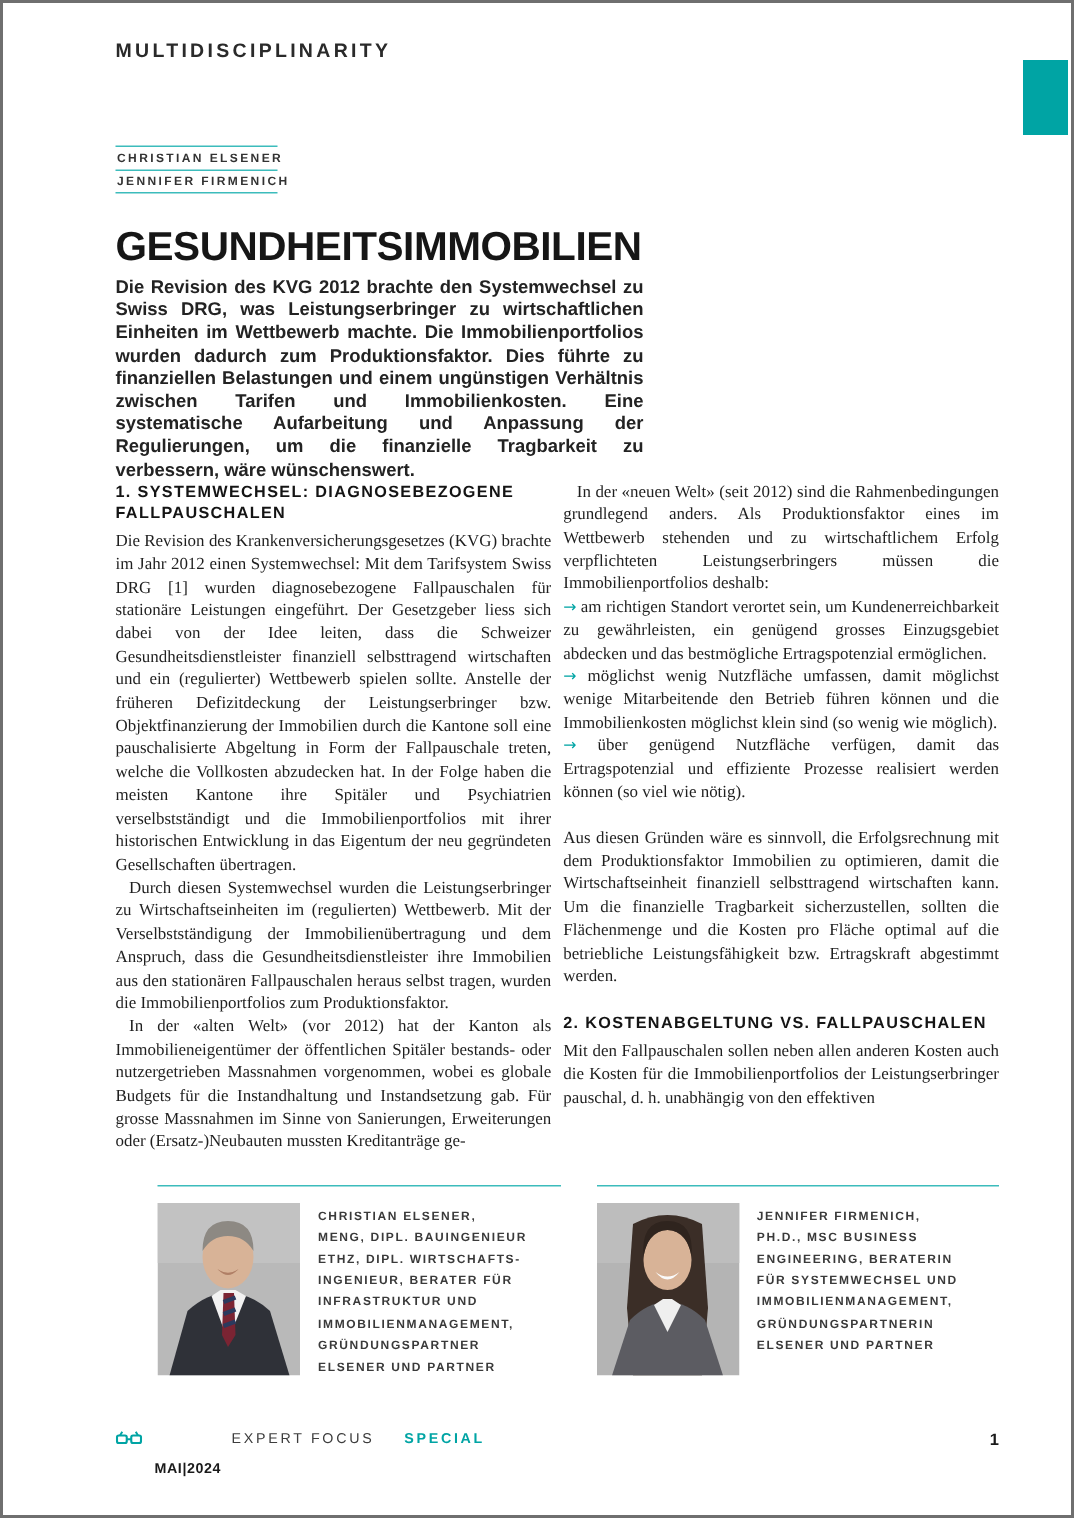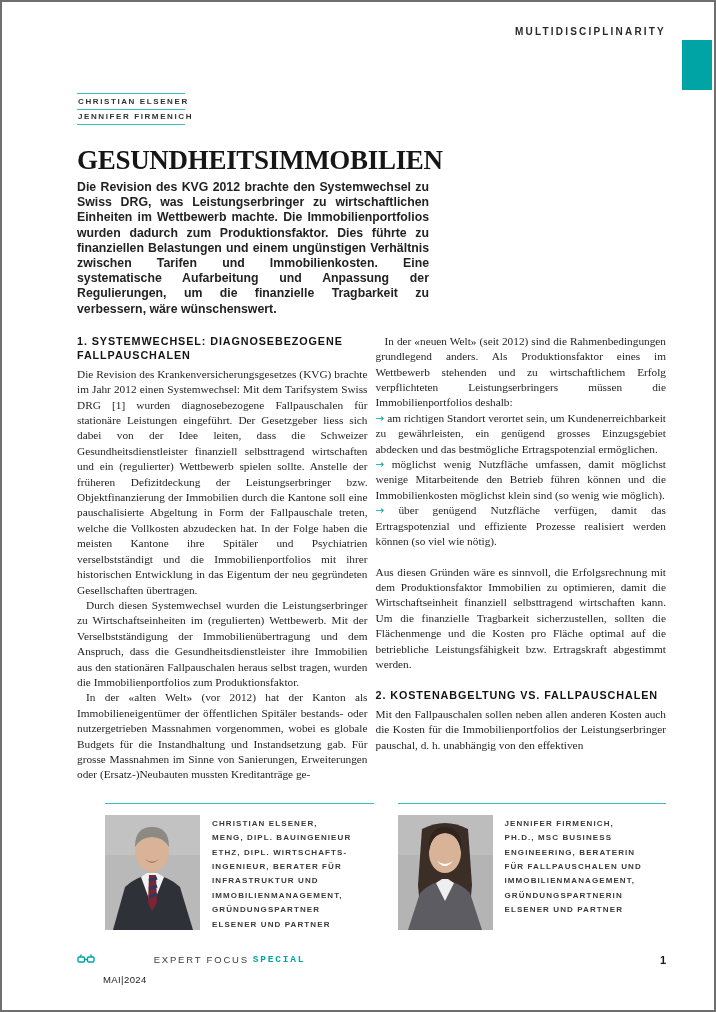--- a/index.html
+++ b/index.html
@@ -10,22 +10,22 @@
     border:2px solid #6f6f6f;
     background:#ffffff;
     overflow:hidden;
     font-family:"Liberation Sans",sans-serif;
     color:#1c1c1c;
   }
   .inner{position:relative;padding:0 48px 0 75px;}
   
   .category{
     margin-top:24px;
-    text-align:right;
-    font-size:10px;font-weight:bold;letter-spacing:2.2px;color:#2a2a2a;
+    text-align:left;
+    font-size:13px;font-weight:bold;letter-spacing:2.2px;color:#2a2a2a;
   }
   .corner-tab{
     position:absolute;top:38px;right:2px;width:30px;height:50px;
     background:#00a4a4;
   }
   
   .authors{margin-top:56px;width:108px;}
   .author-row{
     border-top:1.5px solid #3cbcbc;
     padding:2.5px 0 3px 1px;
@@ -41,21 +41,20 @@
   .subtitle{
     font-size:22.5px;font-weight:bold;letter-spacing:-0.2px;line-height:26px;color:#7c7c7c;
   }
   .lead{
     margin-top:6px;width:352px;
     font-size:12.3px;font-weight:bold;line-height:15.2px;color:#232323;
     text-align:justify;
   }
   
   .columns{
-    margin-top:17px;
     display:flex;gap:8px;
     height:456px;overflow:hidden;
     font-family:"Liberation Serif",serif;
     font-size:11.3px;line-height:15.4px;color:#1f1f1f;
   }
   .col{flex:1;text-align:justify;}
   .sec-heading{
     font-family:"Liberation Sans",sans-serif;
     font-size:10.8px;font-weight:bold;letter-spacing:0.9px;line-height:14.5px;
     color:#141414;margin:0 0 4px 0;text-align:left;
@@ -76,40 +75,40 @@
   .bio-line{
     font-size:8px;font-weight:bold;letter-spacing:1.1px;line-height:14.4px;color:#3a3a3a;
     white-space:nowrap;
   }
   
   .footer{
     position:absolute;left:75px;right:48px;top:932px;
     display:flex;align-items:center;
   }
   .footer-logo{margin-right:8px;display:block;}
-  .footer-issue{font-size:9.5px;font-weight:normal;letter-spacing:0.4px;color:#1a1a1a;margin-top:40px;}
+  .footer-issue{font-size:9.5px;font-weight:bold;letter-spacing:0.4px;color:#1a1a1a;margin-top:40px;}
   .footer-mag{font-size:9.5px;letter-spacing:1.8px;color:#3d3d3d;margin-left:7px;}
-  .footer-special{font-size:9.5px;font-weight:bold;letter-spacing:1.8px;color:#00a4a4;margin-left:4px;font-family:Liberation Mono, monospace;}
+  .footer-special{font-size:9.5px;font-weight:bold;letter-spacing:1.8px;color:#00a4a4;margin-left:20px;}
   .footer-page{margin-left:auto;font-size:11px;font-weight:bold;color:#1a1a1a;}
 </style>
 </head>
 <body>
 
 <div class="page">
   <div class="corner-tab"></div>
   <div class="inner">
 
     <div class="category">MULTIDISCIPLINARITY</div>
 
     <div class="authors">
       <div class="author-row">CHRISTIAN ELSENER</div>
       <div class="author-row">JENNIFER FIRMENICH</div>
     </div>
 
-    <h1 class="title" style="margin:21px 0 0 0;font-family:Liberation Serif, serif;">GESUNDHEITSIMMOBILIEN</h1>
+    <h1 class="title" style="margin:21px 0 0 0;">GESUNDHEITSIMMOBILIEN</h1>
 
     <p class="lead">Die Revision des KVG 2012 brachte den Systemwechsel zu Swiss DRG, was Leistungserbringer zu wirtschaftlichen Einheiten im Wettbewerb machte. Die Immobilienportfolios wurden dadurch zum Produktionsfaktor. Dies führte zu finanziellen Belastungen und einem ungünstigen Verhältnis zwischen Tarifen und Immobilienkosten. Eine systematische Aufarbeitung und Anpassung der Regulierungen, um die finanzielle Tragbarkeit zu verbessern, wäre wünschenswert.</p>
 
     <div class="columns">
       <div class="col">
         <h3 class="sec-heading">1. SYSTEMWECHSEL: DIAGNOSEBEZOGENE FALLPAUSCHALEN</h3>
         <p>Die Revision des Krankenversicherungsgesetzes (KVG) brachte im Jahr 2012 einen Systemwechsel: Mit dem Tarifsystem Swiss DRG [1] wurden diagnosebezogene Fallpauschalen für stationäre Leistungen eingeführt. Der Gesetzgeber liess sich dabei von der Idee leiten, dass die Schweizer Gesundheitsdienstleister finanziell selbsttragend wirtschaften und ein (regulierter) Wettbewerb spielen sollte. Anstelle der früheren Defizitdeckung der Leistungserbringer bzw. Objektfinanzierung der Immobilien durch die Kantone soll eine pauschalisierte Abgeltung in Form der Fallpauschale treten, welche die Vollkosten abzudecken hat. In der Folge haben die meisten Kantone ihre Spitäler und Psychiatrien verselbstständigt und die Immobilienportfolios mit ihrer historischen Entwicklung in das Eigentum der neu gegründeten Gesellschaften übertragen.</p>
         <p class="indent">Durch diesen Systemwechsel wurden die Leistungserbringer zu Wirtschaftseinheiten im (regulierten) Wettbewerb. Mit der Verselbstständigung der Immobilienübertragung und dem Anspruch, dass die Gesundheitsdienstleister ihre Immobilien aus den stationären Fallpauschalen heraus selbst tragen, wurden die Immobilienportfolios zum Produktionsfaktor.</p>
         <p class="indent">In der «alten Welt» (vor 2012) hat der Kanton als Immobilieneigentümer der öffentlichen Spitäler bestands- oder nutzergetrieben Massnahmen vorgenommen, wobei es globale Budgets für die Instandhaltung und Instandsetzung gab. Für grosse Massnahmen im Sinne von Sanierungen, Erweiterungen oder (Ersatz-)Neubauten mussten Kreditanträge ge-</p>
       </div>
@@ -158,21 +157,21 @@
           <path d="M10 115 L22 78 Q34 66 47 66 Q60 66 72 78 L84 115 Z" fill="#5c5c62"></path>
           <path d="M38 68 L47 86 L56 68 L50 64 L44 64 Z" fill="#efefef"></path>
           <ellipse cx="47" cy="38" rx="16" ry="20" fill="#d8b397"></ellipse>
           <path d="M31 36 Q29 12 47 12 Q65 12 63 36 Q60 18 47 18 Q34 18 31 36 Z" fill="#2f241e"></path>
           <path d="M39 46 Q47 52 55 46 Q47 56 39 46 Z" fill="#fafafa"></path>
         </svg>
         <div class="bio-lines">
           <div class="bio-line">JENNIFER FIRMENICH,</div>
           <div class="bio-line">PH.D., MSC BUSINESS</div>
           <div class="bio-line">ENGINEERING, BERATERIN</div>
-          <div class="bio-line">FÜR FALLPAUSCHALEN UND</div>
+          <div class="bio-line">FÜR SYSTEMWECHSEL UND</div>
           <div class="bio-line">IMMOBILIENMANAGEMENT,</div>
           <div class="bio-line">GRÜNDUNGSPARTNERIN</div>
           <div class="bio-line">ELSENER UND PARTNER</div>
         </div>
       </div>
 
     </div>
   </div>
 
   <div class="footer">

